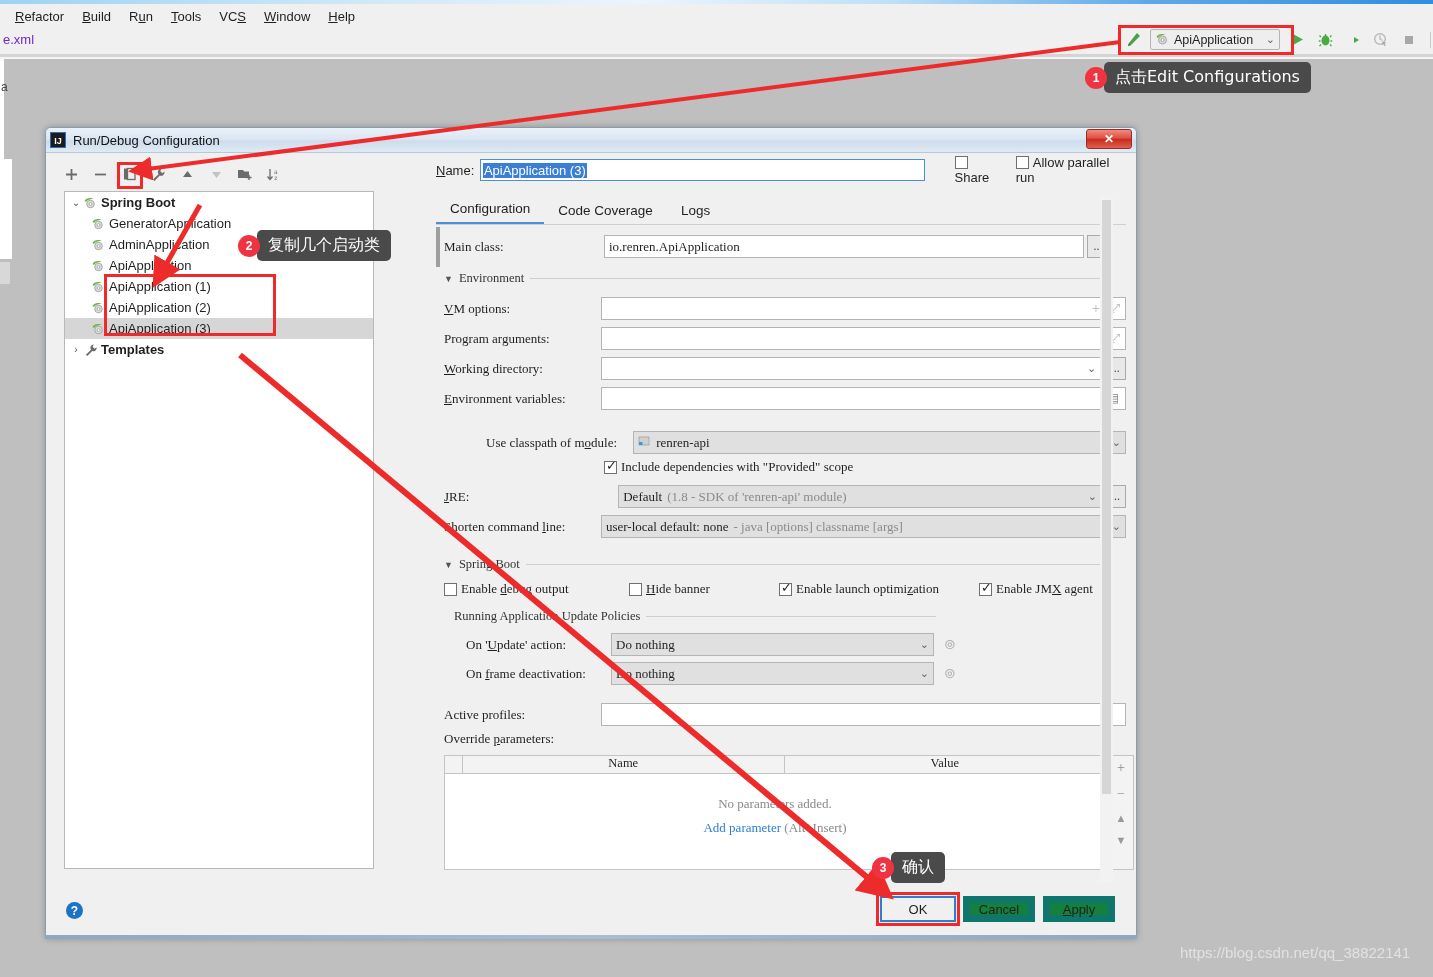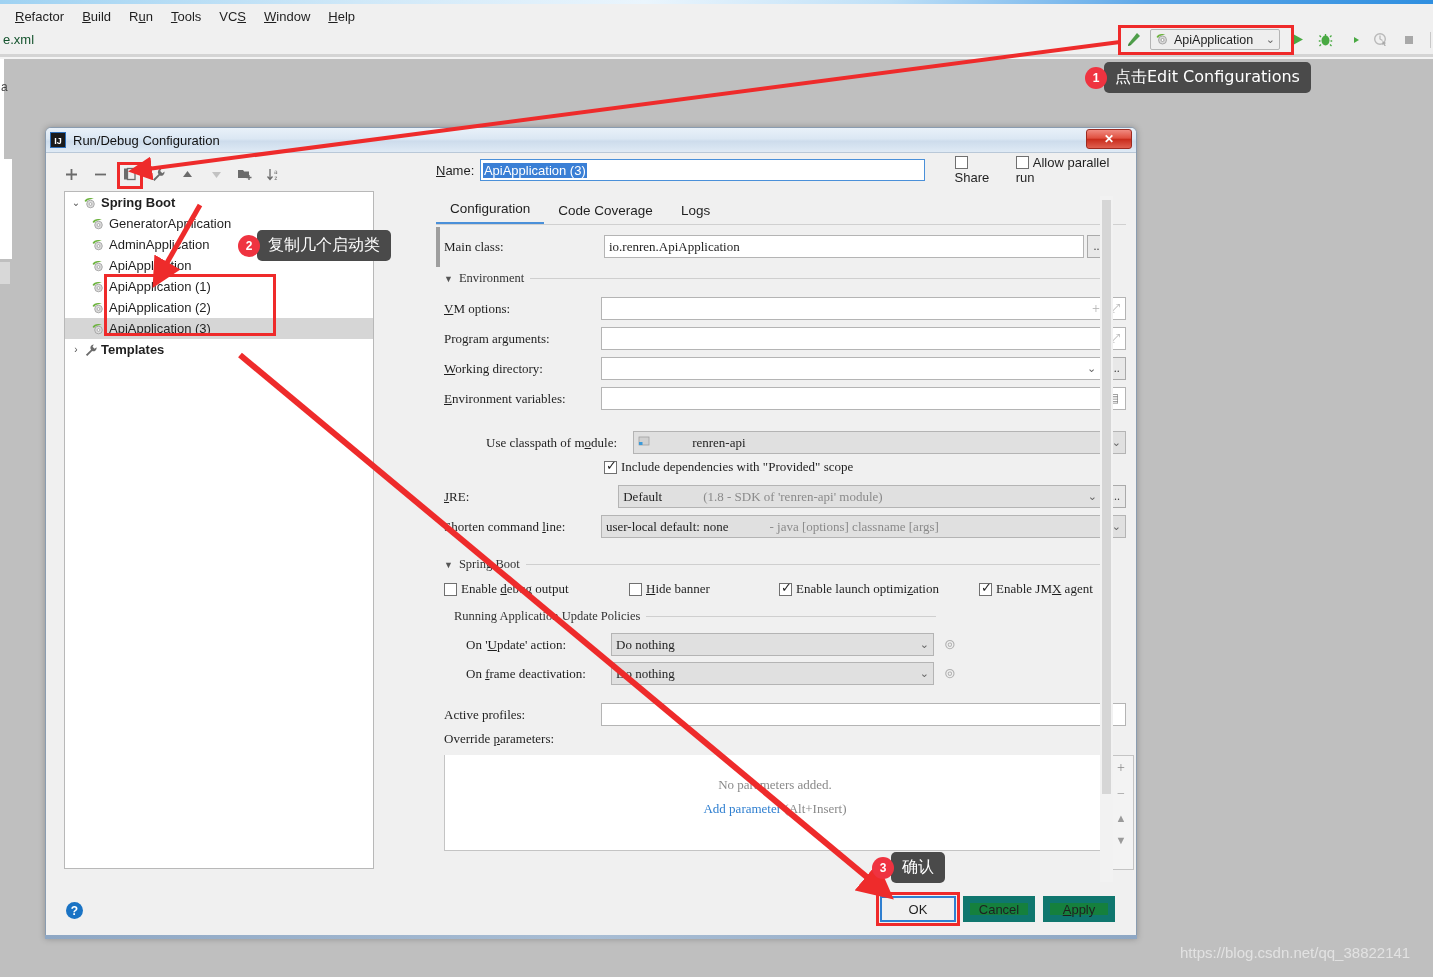--- a/index.html
+++ b/index.html
@@ -17,21 +17,21 @@
 
   
   #menubar { position:absolute; left:0; top:4px; width:1433px; height:24px;
     background:#f0f0f0; display:flex; align-items:center; padding-left:6px; }
   .menu-item { padding:2px 9px; font-size:13px; color:#1f1f1f; white-space:nowrap; }
   .menu-item u { text-decoration:underline; }
 
   
   #toolbar { position:absolute; left:0; top:28px; width:1433px; height:26px;
     background:#f0f0f0; }
-  #tab-label { position:absolute; left:3px; top:32px; font-size:13px; color:#14532d; }
+  #tab-label { position:absolute; left:3px; top:32px; font-size:13px; color:#6d28d9; }
   #toolbar-sep { position:absolute; left:0; top:54px; width:1433px; height:3px;
     background:#d4d4d4; }
   #toolbar-sep2 { position:absolute; left:0; top:57px; width:1433px; height:2px;
     background:#f4f4f4; }
 
   #run-config-area { position:absolute; left:1122px; top:27px; height:25px;
     display:flex; align-items:center; gap:6px; }
   #make-icon { width:22px; height:22px; position:relative; }
   #config-combo { width:130px; height:21px; background:#eeeeee;
     border:1px solid #b4b4b4; border-radius:2px; display:flex; align-items:center;
@@ -127,21 +127,21 @@
   
   #tabcontent { position:absolute; left:0; top:66px; width:690px; height:652px;
     background:#f0f0f0;font-family:Liberation Serif, serif; }
   #tc-leftbar { position:absolute; left:0; top:0; width:4px; height:40px; background:#9e9e9e; }
 
   .frow { position:absolute; display:flex; align-items:center; font-size:13px; }
   .flabel { white-space:nowrap; }
   .finput { background:#fff; border:1px solid #b4b4b4; height:23px;
     display:flex; align-items:center; padding:0 4px; font-size:13px; }
   .fdisabled { background:#e0e0e0; border:1px solid #b4b4b4; height:23px;
-    display:flex; align-items:center; padding:0 4px; font-size:13px;gap:36px; }
+    display:flex; align-items:center; padding:0 4px; font-size:13px; }
   .btn-ellipsis { width:22px; height:23px; background:#e8e8e8; border:1px solid #aaa;
     display:flex; align-items:center; justify-content:center; font-size:12px; color:#444;
     margin-left:3px; }
   .chev { margin-left:auto; color:#666; font-size:11px; }
 
   .section-hdr { position:absolute; display:flex; align-items:center; gap:6px;
     font-size:12.5px; color:#333; width:690px; }
   .section-line { flex:1; height:1px; background:#cfcfcf; }
 
   .gray-text { color:#8a8a8a; }
@@ -557,20 +557,25 @@
         <div class="frow" style="left:8px; top:476px; width:682px;">
           <span class="flabel" style="width:160px;">Active profiles:</span>
           <span class="finput" style="width:535px;"></span>
         </div>
 
         <div class="frow" style="left:8px; top:504px;">
           <span class="flabel">Override <u>p</u>arameters:</span>
         </div>
 
         <div id="ov-table" style="top:528px;">
+          <div id="ov-head">
+            <div class="c0"></div>
+            <div class="c1">Name</div>
+            <div class="c2">Value</div>
+          </div>
           <div id="ov-body">
             <div class="gray-text" style="margin-bottom:8px;">No parameters added.</div>
             <div>
               <span style="color:#2f7fd0;">Add parameter</span>
               <span class="gray-text">(Alt+Insert)</span>
             </div>
           </div>
         </div>
         <div id="ov-side" style="top:528px;">
           <span style="color:#8a8a8a;">+</span>

